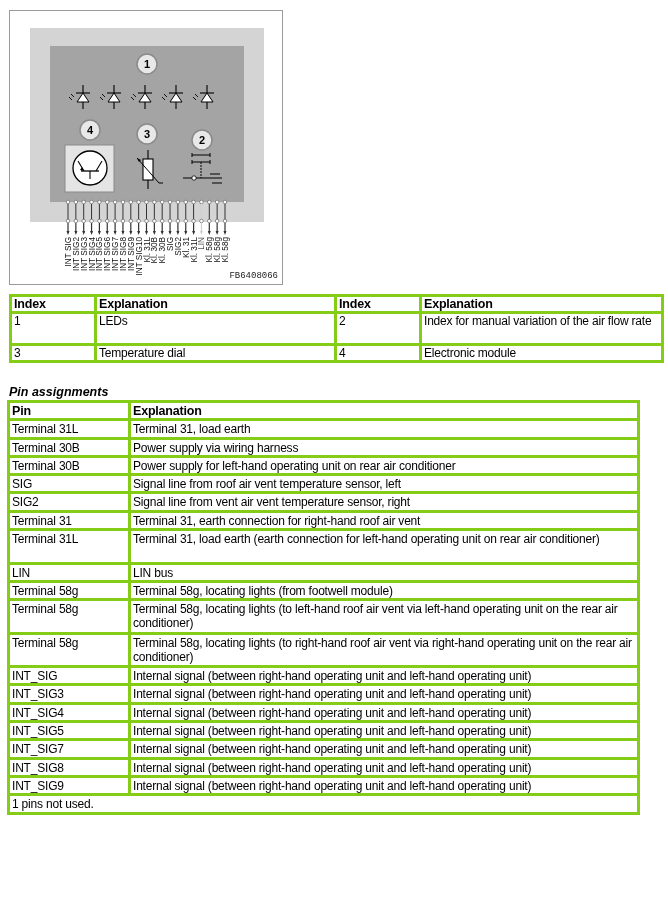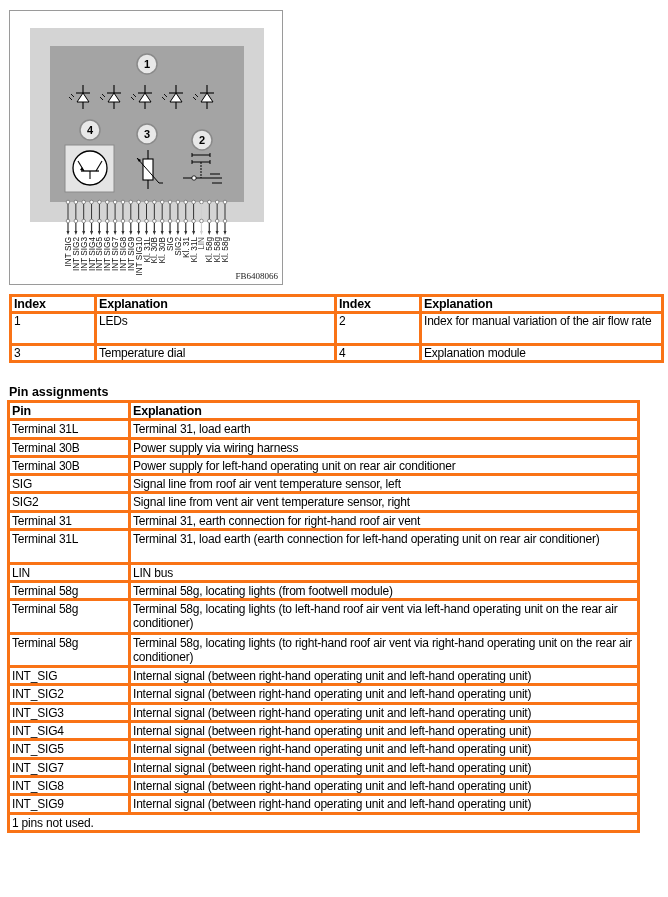--- a/index.html
+++ b/index.html
@@ -4,35 +4,35 @@
 <style>
   html, body { margin: 0; padding: 0; background: #ffffff; }
   body { width: 668px; height: 897px; position: relative; overflow: hidden;
          font-family: "Liberation Sans", sans-serif; color: #000; }
 
   
   .figure { position: absolute; left: 9px; top: 10px; width: 274px; height: 275px;
             border: 1px solid #9a9a9a; background: #ffffff; box-sizing: border-box; }
   .figure svg { position: absolute; left: 0; top: 0; }
   .fig-code { position: absolute; right: 4px; bottom: 3px; font-size: 9px; color: #222;
-              font-family: Liberation Serif, serif; letter-spacing: 0; }
+              font-family: Liberation Mono, monospace; letter-spacing: 0; }
 
   
   table { border-collapse: collapse; position: absolute; table-layout: fixed; }
-  td, th { border: 3px solid #f97316; padding: 0 2px; font-size: 12px; line-height: 14px;
+  td, th { border: 3px solid #84cc16; padding: 0 2px; font-size: 12px; line-height: 14px;
            text-align: left; vertical-align: top; font-weight: normal;
            font-family: "Liberation Sans", sans-serif; letter-spacing: -0.2px; }
   th { font-weight: bold; font-size: 12.5px; }
 
   .index-table { left: 9px; top: 294px; width: 652px; }
   .index-table td, .index-table th { height: 14px; }
   .index-table tr.tall td { height: 29px; }
 
   .pin-title { position: absolute; left: 9px; top: 385px; font-size: 12.5px; font-weight: bold;
-               font-family: "Liberation Sans", sans-serif; }
+               font-family: "Liberation Sans", sans-serif; font-style: italic; }
   .pin-table { left: 7px; top: 400px; width: 630px; }
   .pin-table td, .pin-table th { height: 14.3px; padding-top: 1px; }
   .pin-table tr.tall td { height: 29.5px; }
 </style>
 </head>
 <body>
 
 <div class="figure">
   <svg width="272" height="273" viewBox="0 0 272 273">
 
@@ -318,21 +318,21 @@
   <tr class="tall">
     <td>1</td>
     <td>LEDs</td>
     <td>2</td>
     <td>Index for manual variation of the air flow rate</td>
   </tr>
   <tr>
     <td>3</td>
     <td>Temperature dial</td>
     <td>4</td>
-    <td>Explanation module</td>
+    <td>Electronic module</td>
   </tr>
 </tbody>
   </table>
 
 <div class="pin-title">Pin assignments</div>
 <table class="pin-table">
   <colgroup>
       <col style="width:121px">
       <col style="width:509px">
     </colgroup>
@@ -385,24 +385,20 @@
       </tr>
       <tr class="tall">
         <td>Terminal 58g</td>
         <td>Terminal 58g, locating lights (to right-hand roof air vent via right-hand operating unit on the rear air conditioner)</td>
       </tr>
       <tr>
         <td>INT_SIG</td>
         <td>Internal signal (between right-hand operating unit and left-hand operating unit)</td>
       </tr>
       <tr>
-        <td>INT_SIG2</td>
-        <td>Internal signal (between right-hand operating unit and left-hand operating unit)</td>
-      </tr>
-      <tr>
         <td>INT_SIG3</td>
         <td>Internal signal (between right-hand operating unit and left-hand operating unit)</td>
       </tr>
       <tr>
         <td>INT_SIG4</td>
         <td>Internal signal (between right-hand operating unit and left-hand operating unit)</td>
       </tr>
       <tr>
         <td>INT_SIG5</td>
         <td>Internal signal (between right-hand operating unit and left-hand operating unit)</td>

